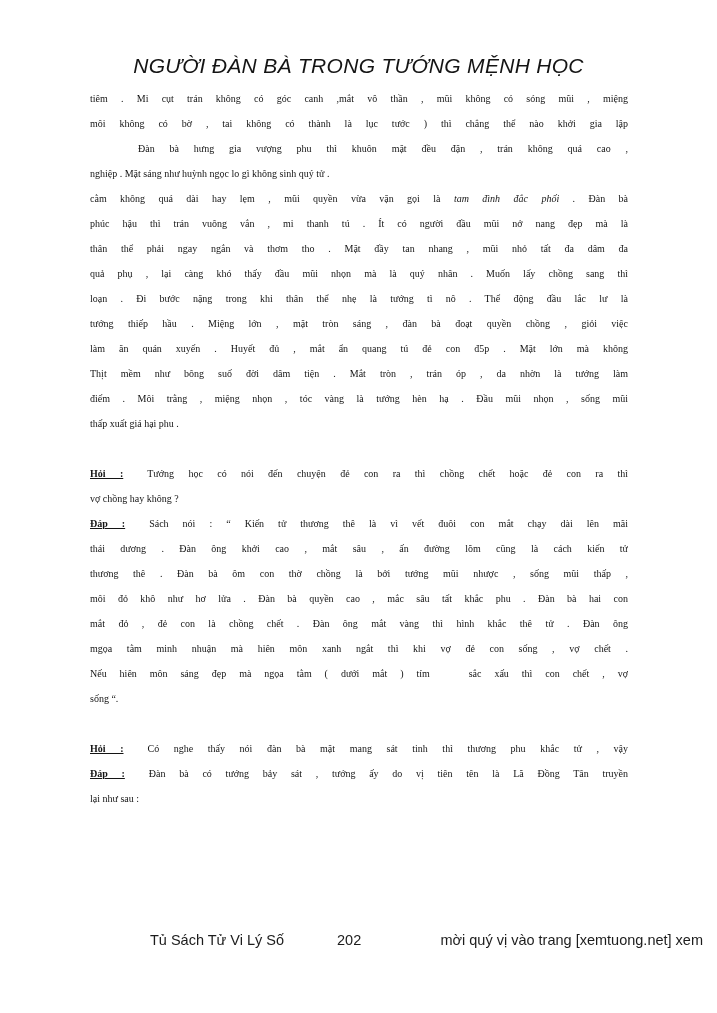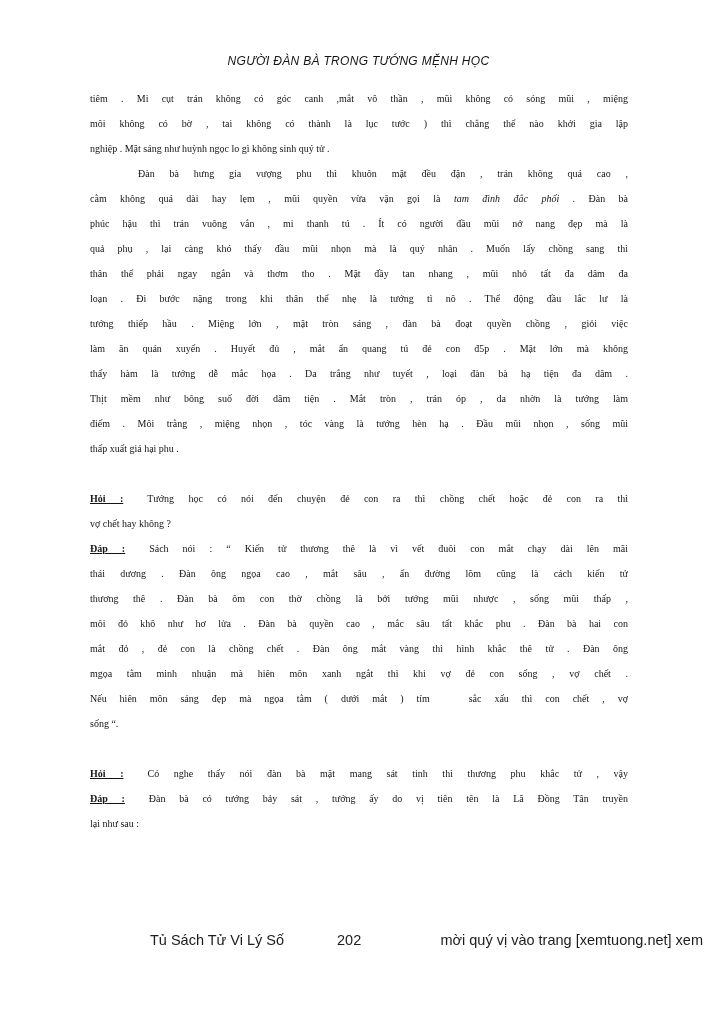--- a/index.html
+++ b/index.html
@@ -10,21 +10,21 @@
     background:#ffffff;
     color:#141414;
     font-family:"Liberation Serif", serif;
     overflow:hidden;
   }
   .title{
     position:absolute;top:54px;left:0;width:100%;
     text-align:center;
     font-family:"Liberation Sans", sans-serif;
     font-style:italic;
-    font-size:12px;
+    font-size:21px;
     letter-spacing:.3px;
     white-space:nowrap;
   }
   .body{
     position:absolute;
     top:86px;left:90px;width:538px;
     font-size:10px;
   }
   .line{
     height:25px;
@@ -54,38 +54,37 @@
 </style>
 </head>
 <body>
 
 <div class="page">
   <div class="title">NGƯỜI ĐÀN BÀ TRONG TƯỚNG MỆNH HỌC</div>
 
   <div class="body">
       <div class="line"><span>tiêm . Mi cụt trán không có góc canh ,mắt vô thần , mũi không có sóng mũi , miệng</span></div>
       <div class="line"><span>môi không có bờ , tai không có thành là lục tước ) thì chẳng thể nào khởi gia lập</span></div>
+      <div class="line" style="padding-left: 48px;"><span>Đàn bà hưng gia vượng phu thì khuôn mặt đều đặn , trán không quá cao ,</span></div>
       <div class="line last"><span>nghiệp . Mặt sáng như huỳnh ngọc lo gì không sinh quý tử .</span></div>
-      <div class="line" style="padding-left: 48px;"><span>Đàn bà hưng gia vượng phu thì khuôn mặt đều đặn , trán không quá cao ,</span></div>
       <div class="line"><span>cằm không quá dài hay lẹm , mũi quyền vừa vặn gọi là </span><span class="italic">tam đình đắc phối</span><span> . Đàn bà</span></div>
       <div class="line"><span>phúc hậu thì trán vuông vắn , mi thanh tú . Ít có người đầu mũi nở nang đẹp mà là</span></div>
+      <div class="line"><span>thân thể phải ngay ngắn và thơm tho . Mặt đầy tan nhang , mũi nhỏ tất đa dâm đa</span></div>
       <div class="line"><span>quả phụ , lại càng khó thấy đầu mũi nhọn mà là quý nhân . Muốn lấy chồng sang thì</span></div>
-      <div class="line"><span>thân thể phải ngay ngắn và thơm tho . Mặt đầy tan nhang , mũi nhỏ tất đa dâm đa</span></div>
       <div class="line"><span>loạn . Đi bước nặng trong khi thân thể nhẹ là tướng tì nô . Thể động đầu lắc lư là</span></div>
       <div class="line"><span>tướng thiếp hầu . Miệng lớn , mặt tròn sáng , đàn bà đoạt quyền chồng , giỏi việc</span></div>
       <div class="line"><span>làm ăn quán xuyến . Huyết đủ , mắt ẩn quang tú đẻ con đ5p . Mặt lớn mà không</span></div>
-      <div class="line"><span>thấy hàm là tướng dễ mắc họa . Da trắng như tuyết , loại đàn bà hạ tiện đa dâm .</span></div>
       <div class="line"><span>Thịt mềm như bông suố đời dâm tiện . Mắt tròn , trán óp , da nhờn là tướng làm</span></div>
       <div class="line"><span>điếm . Môi trằng , miệng nhọn , tóc vàng là tướng hèn hạ . Đầu mũi nhọn , sống mũi</span></div>
       <div class="line last"><span>thấp xuất giá hại phu .</span></div>
       <div class="line spacer"></div>
       <div class="line"><span class="label">Hỏi :</span><span>Tướng học có nói đến chuyện đẻ con ra thì chồng chết hoặc đẻ con ra thì</span></div>
-      <div class="line last"><span>vợ chết hay không ?</span></div>
+      <div class="line last"><span>vợ chồng hay không ?</span></div>
       <div class="line"><span class="label">Đáp :</span><span>Sách nói : “ Kiến tử thương thê là vì vết đuôi con mắt chạy dài lên mãi</span></div>
-      <div class="line"><span>thái dương . Đàn ông ngọa cao , mắt sâu , ấn đường lõm cũng là cách kiến tử</span></div>
+      <div class="line"><span>thái dương . Đàn ông khởi cao , mắt sâu , ấn đường lõm cũng là cách kiến tử</span></div>
       <div class="line"><span>thương thê . Đàn bà ôm con thờ chồng là bởi tướng mũi nhược , sống mũi thấp ,</span></div>
       <div class="line"><span>môi đỏ khô như hơ lửa . Đàn bà quyền cao , mắc sâu tất khắc phu . Đàn bà hai con</span></div>
       <div class="line"><span>mắt đỏ , đẻ con là chồng chết . Đàn ông mắt vàng thì hình khắc thê tử . Đàn ông</span></div>
       <div class="line"><span>mgọa tằm minh nhuận mà hiên môn xanh ngắt thì khi vợ đẻ con sống , vợ chết .</span></div>
       <div class="line"><span>Nếu hiên môn sáng đẹp mà ngọa tằm ( dưới mắt ) tím &nbsp; sắc xấu thì con chết , vợ</span></div>
       <div class="line last"><span>sống “.</span></div>
       <div class="line spacer"></div>
       <div class="line"><span class="label">Hỏi :</span><span>Có nghe thấy nói đàn bà mặt mang sát tinh thì thương phu khắc tử , vậy</span></div>
       <div class="line"><span class="label">Đáp :</span><span>Đàn bà có tướng bảy sát , tướng ấy do vị tiên tên là Lã Đồng Tân truyền</span></div>
       <div class="line last"><span>lại như sau :</span></div>

